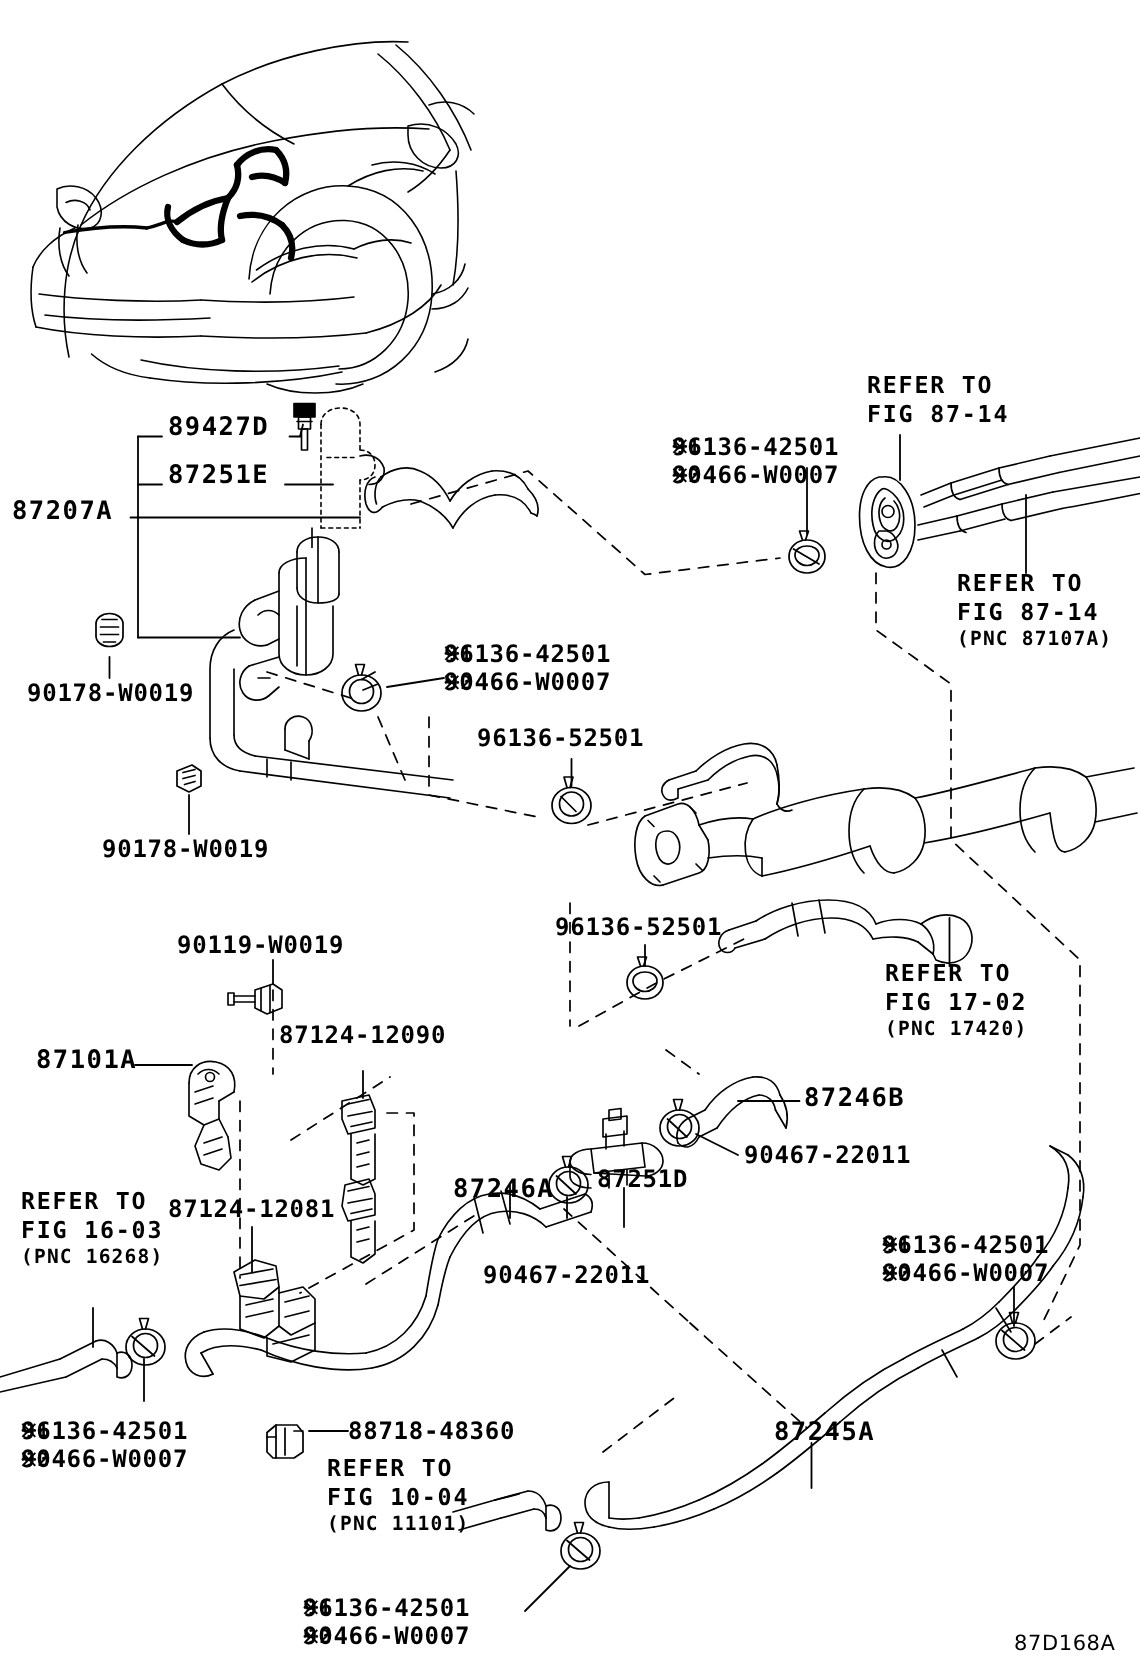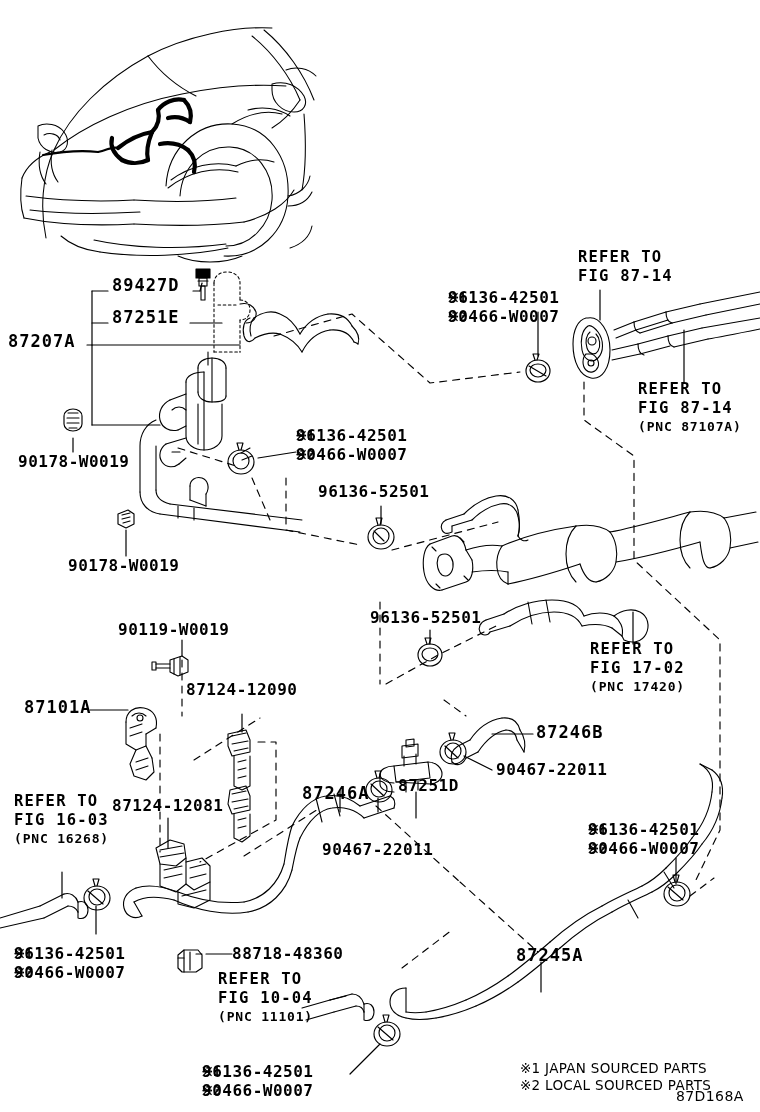--- a/index.html
+++ b/index.html
@@ -624,20 +624,16 @@
         <span class="lbl" style="position:static">96136-42501</span>
       </div>
     <div class="row">
         <span class="lbl mk">※2</span>
         <span class="lbl" style="position:static">90466-W0007</span>
       </div>
   </div>
 
   <div class="lbl big" style="left:504px;top:946px;margin-left:12px;">87245A</div>
 
-  <div style="position:absolute;left:520px;top:1060px;">
-    <div class="lbl note" style="position:static">※1 JAPAN SOURCED PARTS</div>
-    <div class="lbl note" style="position:static">※2 LOCAL SOURCED PARTS</div>
-  </div>
 
   <div class="lbl code" style="left:676px;top:1087px;">87D168A</div>
 
 </div>
 
 </body></html>

